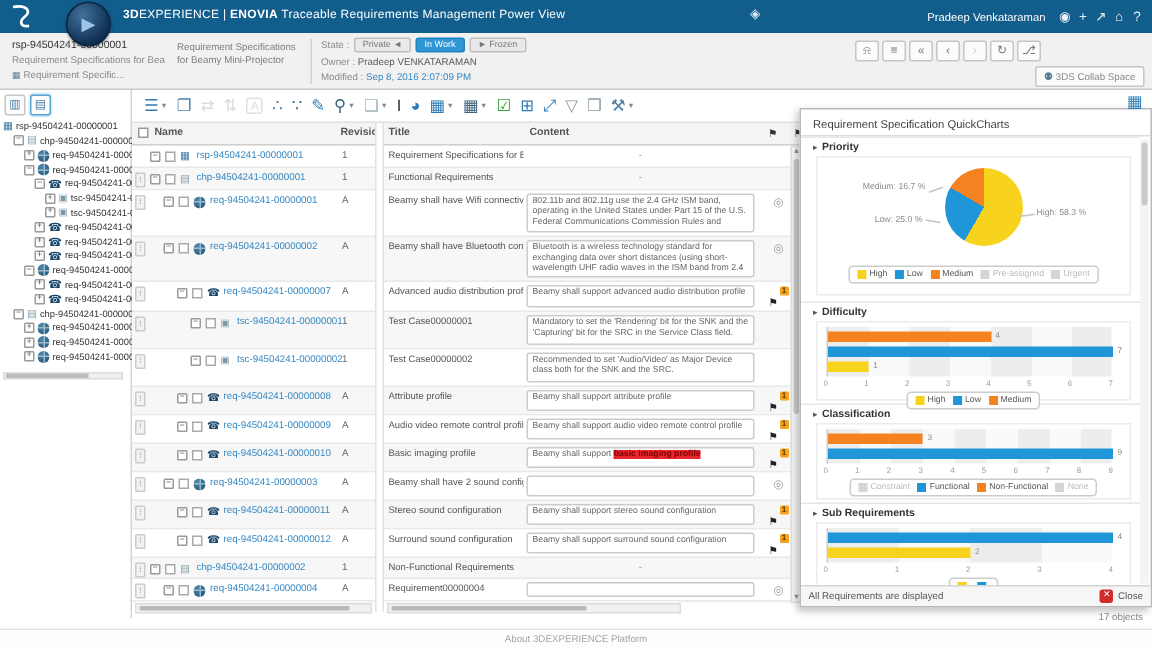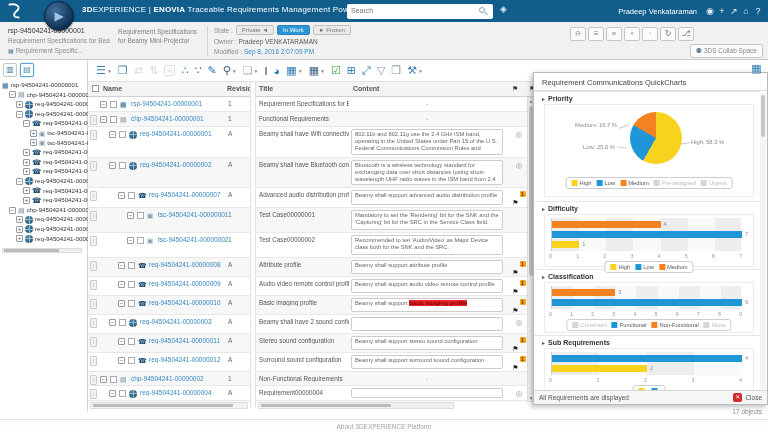--- a/index.html
+++ b/index.html
@@ -138,25 +138,20 @@
 </head>
 <body>
 
 <div class="screen">
 
   <div class="topbar">
     <svg class="logo3ds" viewBox="0 0 20 20">
       <path d="M4 3 C14 1 18 6 13 10 C8 14 10 18 16 17" stroke="#ffffff" stroke-width="2" fill="none"></path>
     </svg>
     <span class="brand"><b>3D</b><span>EXPERIENCE</span> <span>|</span> <b>ENOVIA</b> <span>Traceable Requirements Management Power View</span></span>
-    <div class="searchwrap">
-      <input placeholder="Search" style="">
-      <span class="mag"></span>
-      <span class="mag-tail"></span>
-    </div>
     <span class="tagico">◈</span>
     <div class="userarea">
       <span class="username">Pradeep Venkataraman</span>
       <span id="topbar-icons" style="display:flex;">
           <span class="tbi">◉</span>
           <span class="tbi">+</span>
           <span class="tbi">↗</span>
           <span class="tbi">⌂</span>
           <span class="tbi">?</span>
         </span>
@@ -470,21 +465,21 @@
     </div>
   <div class="hscroll" style="left:90px; top:402px; width:158px;">
       <div class="thumb" style="left:2px; width:140px;"></div>
     </div>
   <div class="hscroll" style="left:258px; top:402px; width:196px;">
       <div class="thumb" style="left:2px; width:130px;"></div>
     </div>
   <div class="qc-toggle">▦</div>
 
   <div class="qcpanel">
-    <div class="qc-title">Requirement Communications QuickCharts</div>
+    <div class="qc-title">Requirement Specification QuickCharts</div>
     <div id="qc-content">
         <div class="qc-section" style="height: 110px;">
           <div class="qc-h"><span class="arr">▸</span><span>Priority</span></div>
           <div class="qc-card" style="height: 93px;">
             <div class="pie" style="left: 85px; top: 7px; width: 52px; height: 52px; background: conic-gradient(rgb(247, 211, 30) 0deg, rgb(247, 211, 30) 209.88deg, rgb(31, 150, 216) 209.88deg, rgb(31, 150, 216) 299.88deg, rgb(245, 130, 32) 299.88deg, rgb(245, 130, 32) 360deg);"></div>
             <div class="pie-lbl" style="left: 8px; top: 17px; width: 64px; text-align: right;">Medium: 16.7 %</div>
             <div class="pie-lbl" style="left: 14px; top: 39px; width: 56px; text-align: right;">Low: 25.0 %</div>
             <div class="pie-lbl" style="left: 146px; top: 34px; width: 60px; text-align: left;">High: 58.3 %</div>
             <div class="leader" style="left: 74px; top: 21px; width: 10px; transform: rotate(-20deg);"></div>
             <div class="leader" style="left: 72px; top: 42px; width: 10px; transform: rotate(10deg);"></div>

